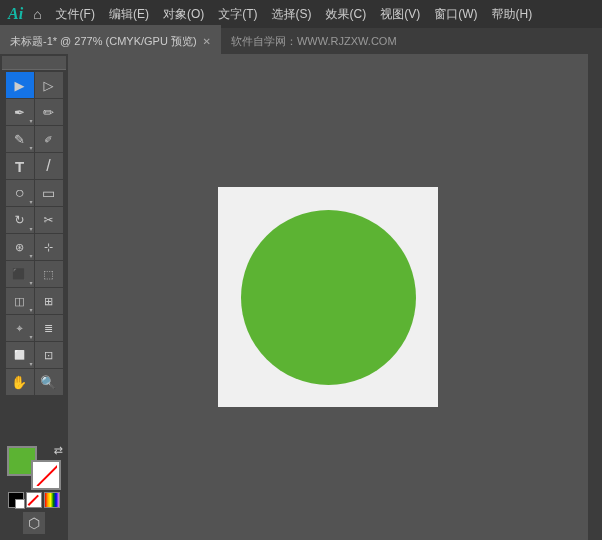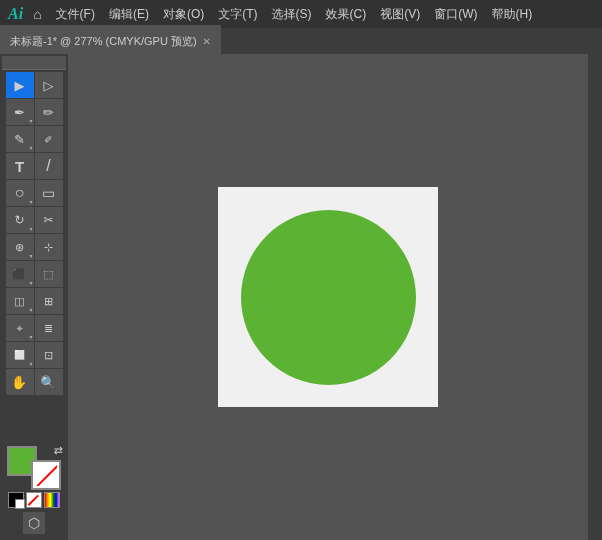--- a/index.html
+++ b/index.html
@@ -267,20 +267,23 @@
     <span class="menu-item">窗口(W)</span>
     <span class="menu-item">帮助(H)</span>
   </div>
 </div>
 
 <div id="tab-bar">
   <div id="active-tab">
     <span>未标题-1* @ 277% (CMYK/GPU 预览)</span>
     <span id="tab-close">✕</span>
   </div>
+  <div id="inactive-tab">
+    <span>软件自学网：WWW.RJZXW.COM</span>
+  </div>
 </div>
 
 <div id="main">
 
   <div id="toolbar">
     <div id="ruler-stub"></div>
 
     <div class="tool-row">
       <button class="tool-btn active">▶</button>
       <button class="tool-btn">▷</button>

